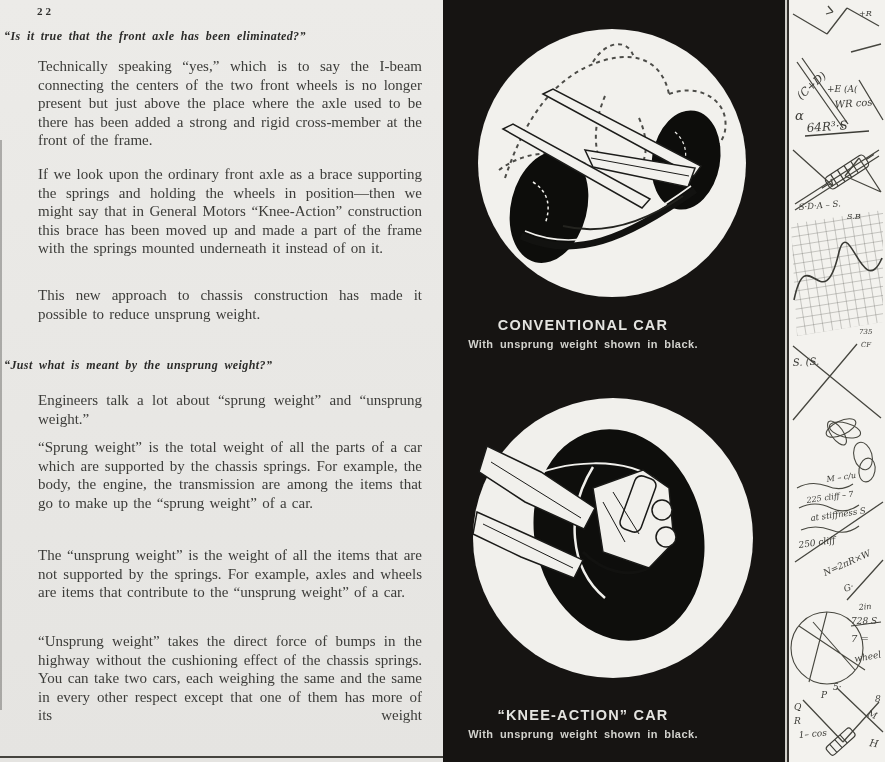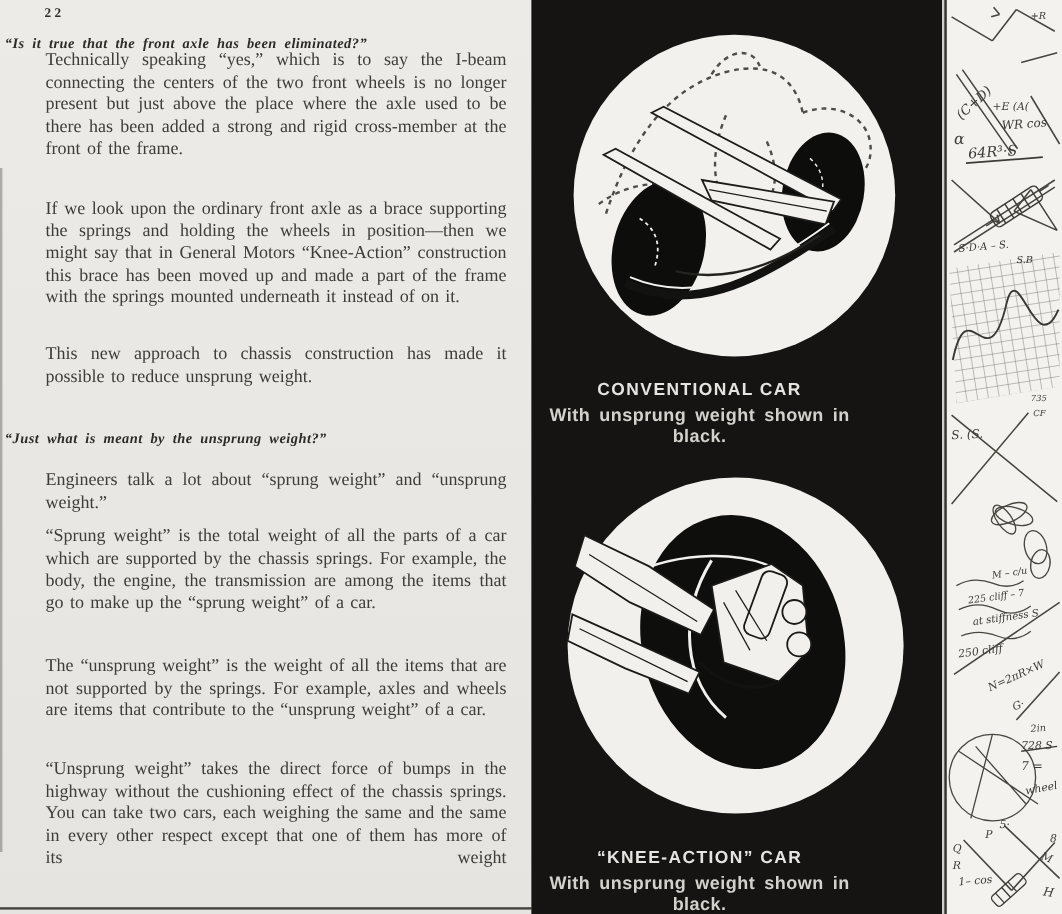--- a/index.html
+++ b/index.html
@@ -10,31 +10,31 @@
   .text-col{position:absolute;left:0;top:0;width:443px;height:762px;
     background:linear-gradient(180deg,#ecebe8 0%,#e8e7e4 55%,#e5e4e1 100%);color:#3a3a38;}
   .scan-edge-left{position:absolute;left:0;top:140px;width:2px;height:570px;background:rgba(55,55,52,.35);}
   .bottom-rule{position:absolute;left:0;top:756px;width:443px;height:2px;background:#45443f;}
   .pagenum{position:absolute;left:37px;top:5px;font-size:11px;font-weight:bold;letter-spacing:3px;color:#2e2e2c;}
   .q-head{position:absolute;left:4px;width:436px;margin:0;font-size:12px;font-weight:bold;font-style:italic;
     color:#2b2b29;letter-spacing:.4px;word-spacing:3px;}
   .q1{top:29px;} .q2{top:358px;}
   .body-p{position:absolute;left:38px;width:384px;margin:0;font-size:15px;line-height:18.5px;
     text-align:justify;color:#3c3c39;word-spacing:1.5px;}
-  .p1{top:41px;} .p2{top:165px;} .p3{top:286px;} .p4{top:391px;}
+  .p1{top:57px;} .p2{top:165px;} .p3{top:286px;} .p4{top:391px;}
   .p5{top:438px;} .p6{top:546px;} .p7{top:632px;text-align-last:justify;}
 
   
   .panel{position:absolute;left:443px;top:0;width:343px;height:762px;background:#161412;}
   .fig-svg{position:absolute;left:0;display:block;}
   .fig1{top:0;} .fig2{top:392px;}
   .cap{position:absolute;left:0;width:280px;text-align:center;font-family:"Liberation Sans",sans-serif;
     color:#e4e4e0;}
   .cap-title{font-size:14.5px;font-weight:bold;letter-spacing:1.2px;}
-  .cap-sub{font-size:15px;font-weight:bold;letter-spacing:.4px;word-spacing:3px;color:#d2d2cd;}
+  .cap-sub{font-size:11px;font-weight:bold;letter-spacing:.4px;word-spacing:3px;color:#d2d2cd;}
   .cap1t{top:317px;} .cap1s{top:338px;} .cap2t{top:707px;} .cap2s{top:728px;}
 
   
   .gutter{position:absolute;left:785px;top:0;width:2px;height:762px;background:#cfcec8;}
   .strip{position:absolute;left:787px;top:0;width:98px;height:762px;background:#f3f2ee;
     border-left:2px solid #34322e;box-sizing:border-box;}
   .strip svg{display:block;}
   .sk-txt{font-family:"DejaVu Serif",serif;font-style:italic;fill:#3b3b36;}
 </style>
 </head>

